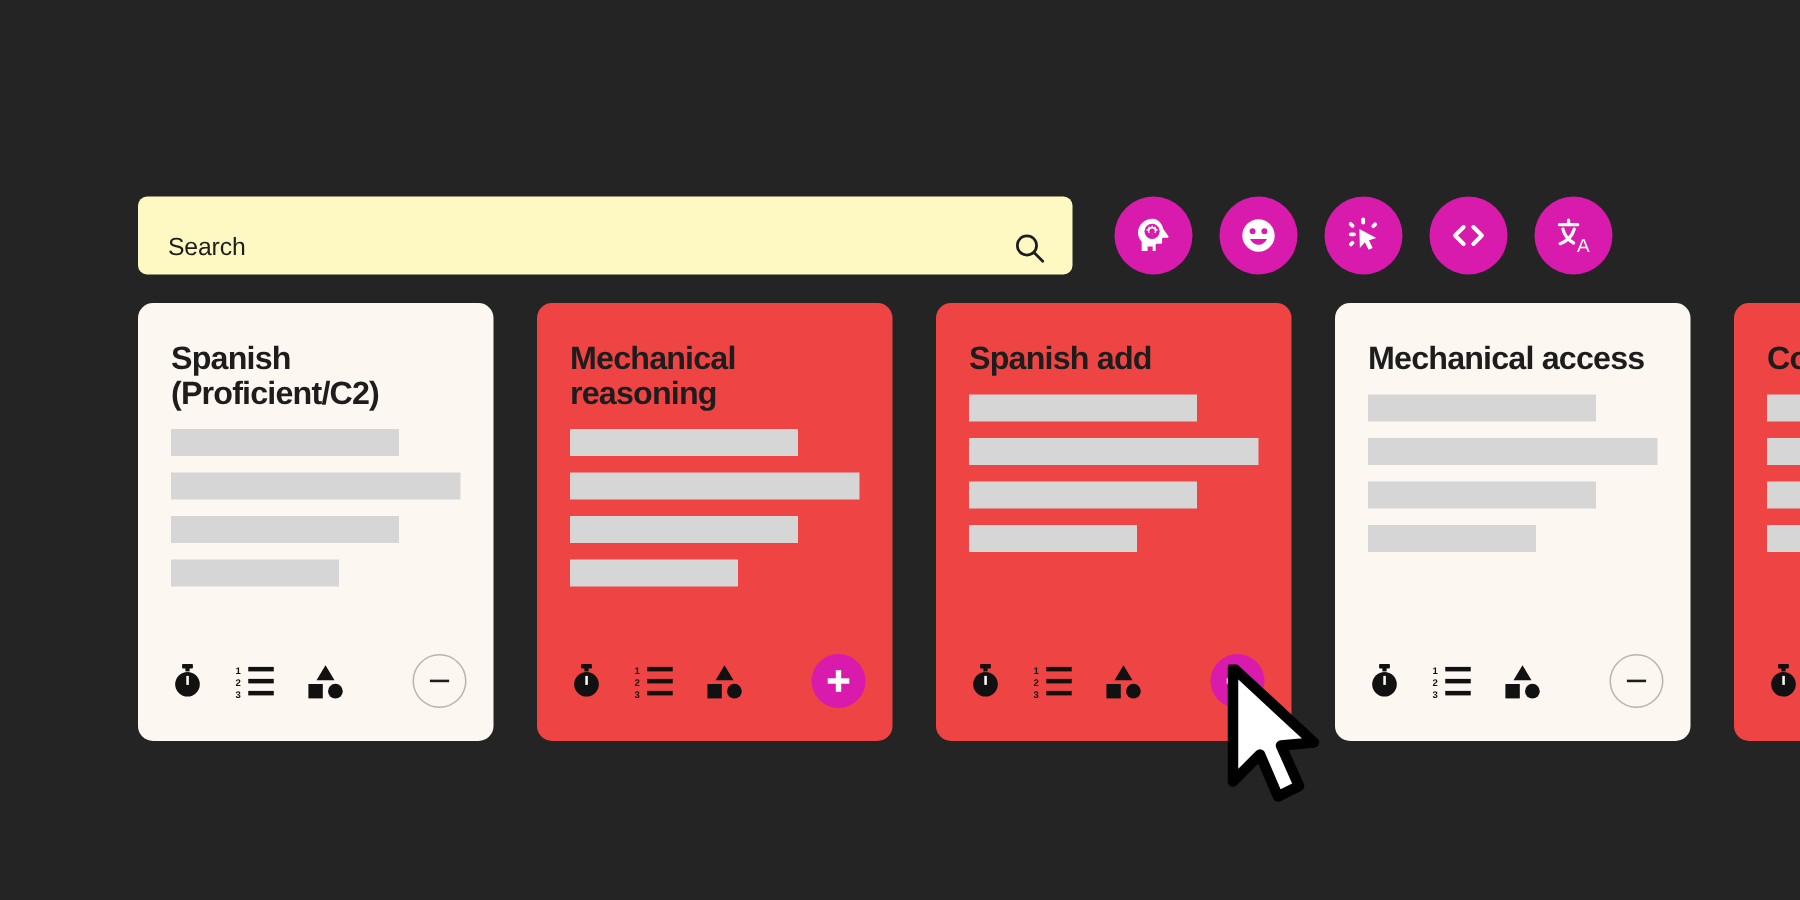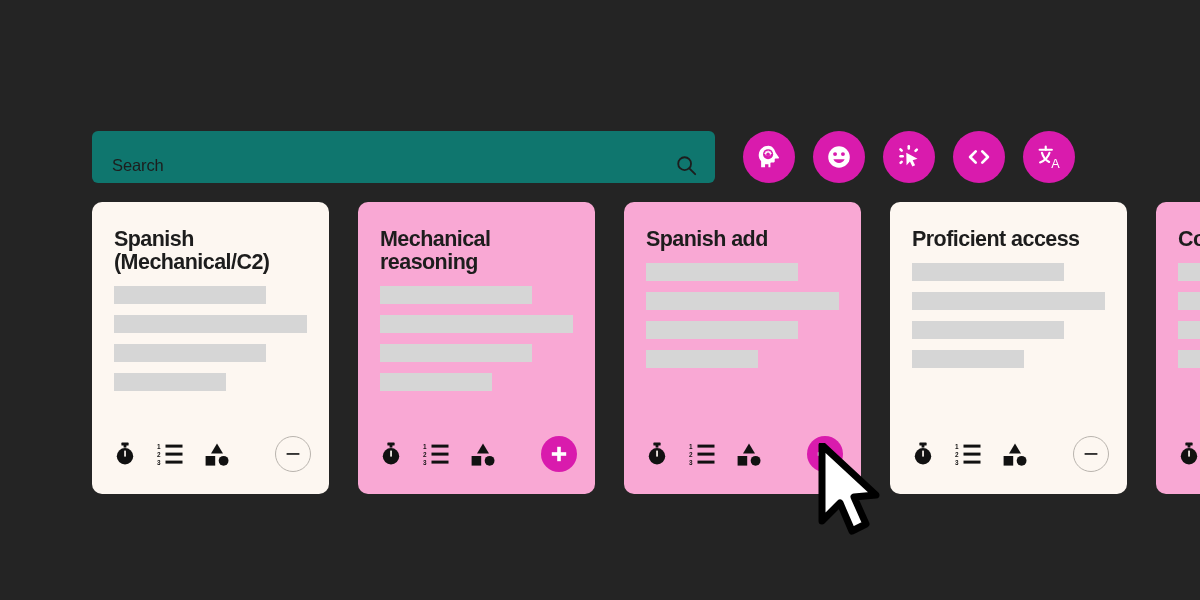--- a/index.html
+++ b/index.html
@@ -13,21 +13,21 @@
   
   .topbar {
     position: absolute;
     left: 92px; top: 131px;
     display: flex;
     align-items: center;
     gap: 28px;
   }
   .search-box {
     width: 623px; height: 52px;
-    background: #0f766e;
+    background: #fef9c3;
     border-radius: 6px;
     display: flex;
     align-items: center;
     padding: 16px 18px 0 20px;
   }
   .search-input {
     flex: 1;
     border: none; outline: none;
     background: transparent;
     font-family: "Liberation Sans", sans-serif;
@@ -61,21 +61,21 @@
   .card {
     width: 237px;
     flex: none;
     border-radius: 10px;
     background: #FDF7F1;
     padding: 26px 22px 0 22px;
     position: relative;
     display: flex;
     flex-direction: column;
   }
-  .card.white { background: #f9a8d4; }
+  .card.white { background: #ef4444; }
 
   .card-title {
     font-size: 21.5px;
     font-weight: bold;
     line-height: 1.06;
     color: #1d1d1d;
     letter-spacing: -0.55px;
     margin-bottom: 6px;
     word-break: break-word;
   }
@@ -179,21 +179,21 @@
         </g>
         <text x="18.5" y="27.4" font-family="Liberation Sans, sans-serif" font-size="13.5" fill="#fff">A</text>
       </svg>
     </button>
 
   </div>
 </div>
 
 <div class="rail">
     <div class="card">
-      <div class="card-title">Spanish (Mechanical/C2)</div>
+      <div class="card-title">Spanish (Proficient/C2)</div>
       <div class="bars">
         <div class="bar" style="width: 79%;"></div>
         <div class="bar" style="width: 100%;"></div>
         <div class="bar" style="width: 79%;"></div>
         <div class="bar" style="width: 58%;"></div>
       </div>
       <div class="card-footer">
         <div class="meta-icons">
           <span>
             <svg width="22" height="24" viewBox="0 0 22 24" fill="#111">
@@ -313,21 +313,21 @@
         <div class="spacer"></div>
         <button class="action-btn add">
           <svg width="18" height="18" viewBox="0 0 18 18" fill="#fff">
             <rect x="7.2" y="1.8" width="3.6" height="14.4"></rect>
             <rect x="1.8" y="7.2" width="14.4" height="3.6"></rect>
           </svg>
         </button>
       </div>
     </div>
     <div class="card">
-      <div class="card-title">Proficient access</div>
+      <div class="card-title">Mechanical access</div>
       <div class="bars">
         <div class="bar" style="width: 79%;"></div>
         <div class="bar" style="width: 100%;"></div>
         <div class="bar" style="width: 79%;"></div>
         <div class="bar" style="width: 58%;"></div>
       </div>
       <div class="card-footer">
         <div class="meta-icons">
           <span>
             <svg width="22" height="24" viewBox="0 0 22 24" fill="#111">

